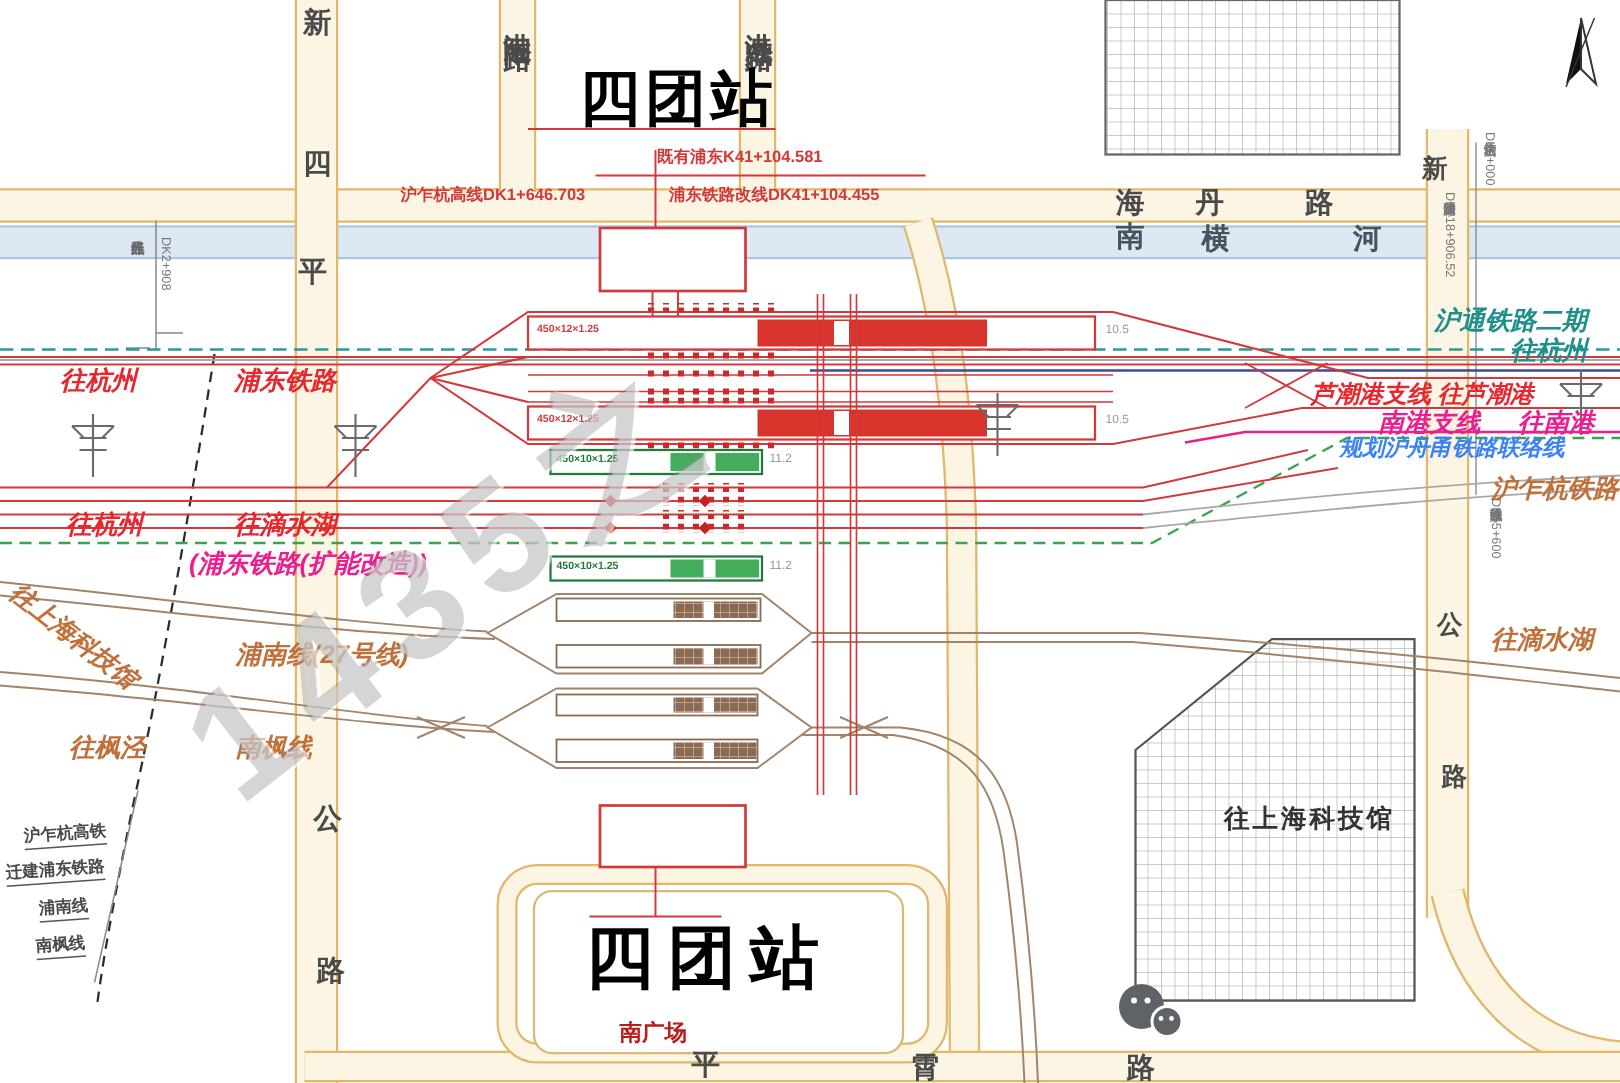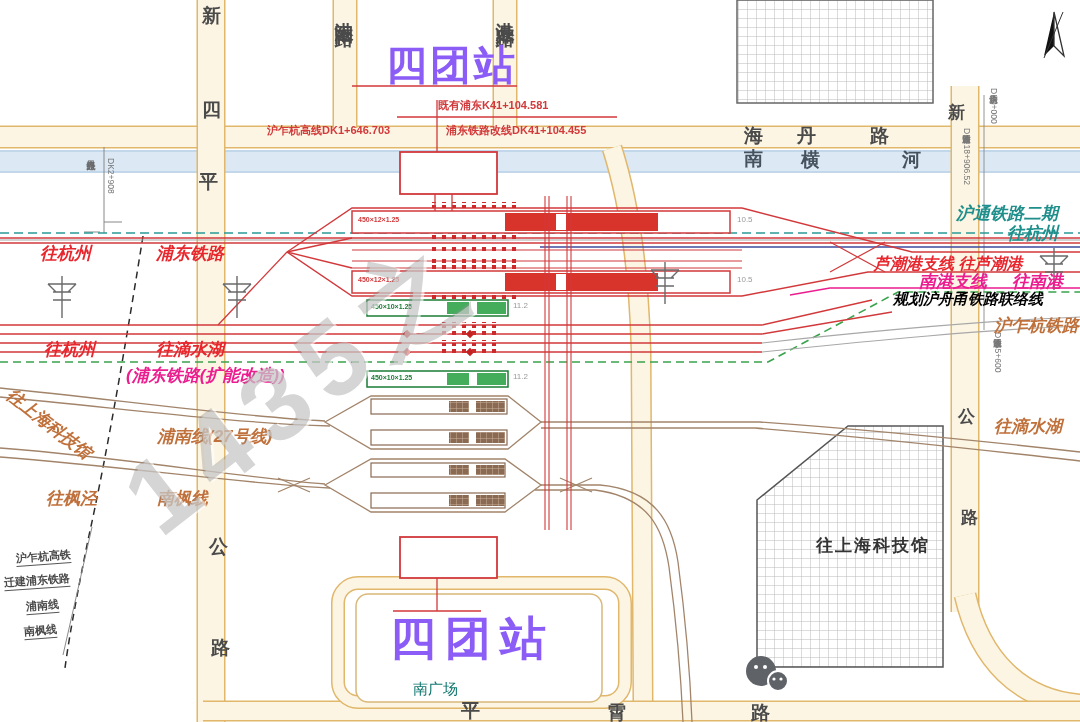--- a/index.html
+++ b/index.html
@@ -5,28 +5,28 @@
   html,body{margin:0;padding:0;background:#fff;}
   #stage{position:relative;width:1080px;height:722px;overflow:hidden;background:#fff;
          font-family:"Liberation Sans","DejaVu Sans",sans-serif;}
   #rails{position:absolute;left:0;top:0;}
   .lb{position:absolute;white-space:nowrap;line-height:1.05;}
   .road{color:#4a4a4a;font-size:19px;font-weight:bold;letter-spacing:1px;}
   .roadv{color:#4a4a4a;font-size:19px;font-weight:bold;writing-mode:vertical-rl;letter-spacing:4px;}
   .red{color:#e8262d;font-weight:bold;font-style:italic;font-size:17px;}
   .mag{color:#ec1d8e;font-weight:bold;font-style:italic;font-size:17px;}
   .teal{color:#1f8f8b;font-weight:bold;font-style:italic;font-size:17px;}
-  .grn{color:#000000;font-weight:bold;font-style:italic;font-size:15px;}
+  .grn{color:#3b82f6;font-weight:bold;font-style:italic;font-size:15px;}
   .org{color:#c0703a;font-weight:bold;font-style:italic;font-size:17px;}
   .tiny{font-size:11px;font-weight:bold;color:#d2393b;font-style:normal;}
   .micro{font-size:7px;color:#d2393b;font-weight:bold;}
   .microg{font-size:7px;color:#1d7c35;font-weight:bold;}
   .note{font-size:8px;color:#9a9a9a;}
   .vsm{writing-mode:vertical-rl;font-size:8.5px;color:#777;letter-spacing:0px;}
-  .title{color:#8b5cf6;font-weight:bold;}
+  .title{color:#000000;font-weight:bold;}
   .legend{font-size:11px;color:#4a4a4a;font-weight:bold;border-bottom:1.5px solid #555;
           transform:rotate(-4deg);padding-bottom:1px;}
   .wm-c{color:rgba(145,145,145,.38);font-size:105px;font-weight:bold;letter-spacing:14px;
         transform:rotate(-38deg);text-shadow:2px 2px 0 rgba(255,255,255,.6);}
   .wm-b{color:#a8aeb6;font-size:33px;letter-spacing:2px;opacity:.85;}
 </style>
 </head>
 <body>
 
 <div id="stage">
@@ -256,21 +256,21 @@
 <div class="lb road" style="left:902px;top:150px;color:#47525f">河</div>
 <div class="lb road" style="left:461px;top:701px">平</div>
 <div class="lb road" style="left:607px;top:703px">霄</div>
 <div class="lb road" style="left:751px;top:703px">路</div>
 <div class="lb road" style="left:948px;top:104px;font-size:17px">新</div>
 <div class="lb road" style="left:958px;top:408px;font-size:17px">公</div>
 <div class="lb road" style="left:961px;top:509px;font-size:17px">路</div>
 
 <div class="lb title" style="left:386px;top:44px;font-size:41px;letter-spacing:3px">四团站</div>
 <div class="lb title" style="left:390px;top:614px;font-size:46px;letter-spacing:9px">四团站</div>
-<div class="lb" style="left:413px;top:681px;font-size:15px;color:#0f766e;font-weight:normal">南广场</div>
+<div class="lb" style="left:413px;top:681px;font-size:15px;color:#b91c1c;font-weight:bold">南广场</div>
 
 <div class="lb" style="left:816px;top:537px;font-size:17px;color:#333;font-weight:bold;letter-spacing:2px">往上海科技馆</div>
 
 <div class="lb tiny" style="left:438px;top:100px">既有浦东K41+104.581</div>
 <div class="lb tiny" style="left:267px;top:125px">沪乍杭高线DK1+646.703</div>
 <div class="lb tiny" style="left:446px;top:125px">浦东铁路改线DK41+104.455</div>
 <div class="lb vsm" style="left:86px;top:153px;font-size:9.5px;color:#666">线路分界点</div>
 <div class="lb vsm" style="left:106px;top:158px">DK2+908</div>
 <div class="lb vsm" style="left:962px;top:128px;height:205px">改建浦东铁路DK218+906.52</div>
 <div class="lb vsm" style="left:989px;top:88px;height:132px">沪乍杭高铁DK0+000</div>

